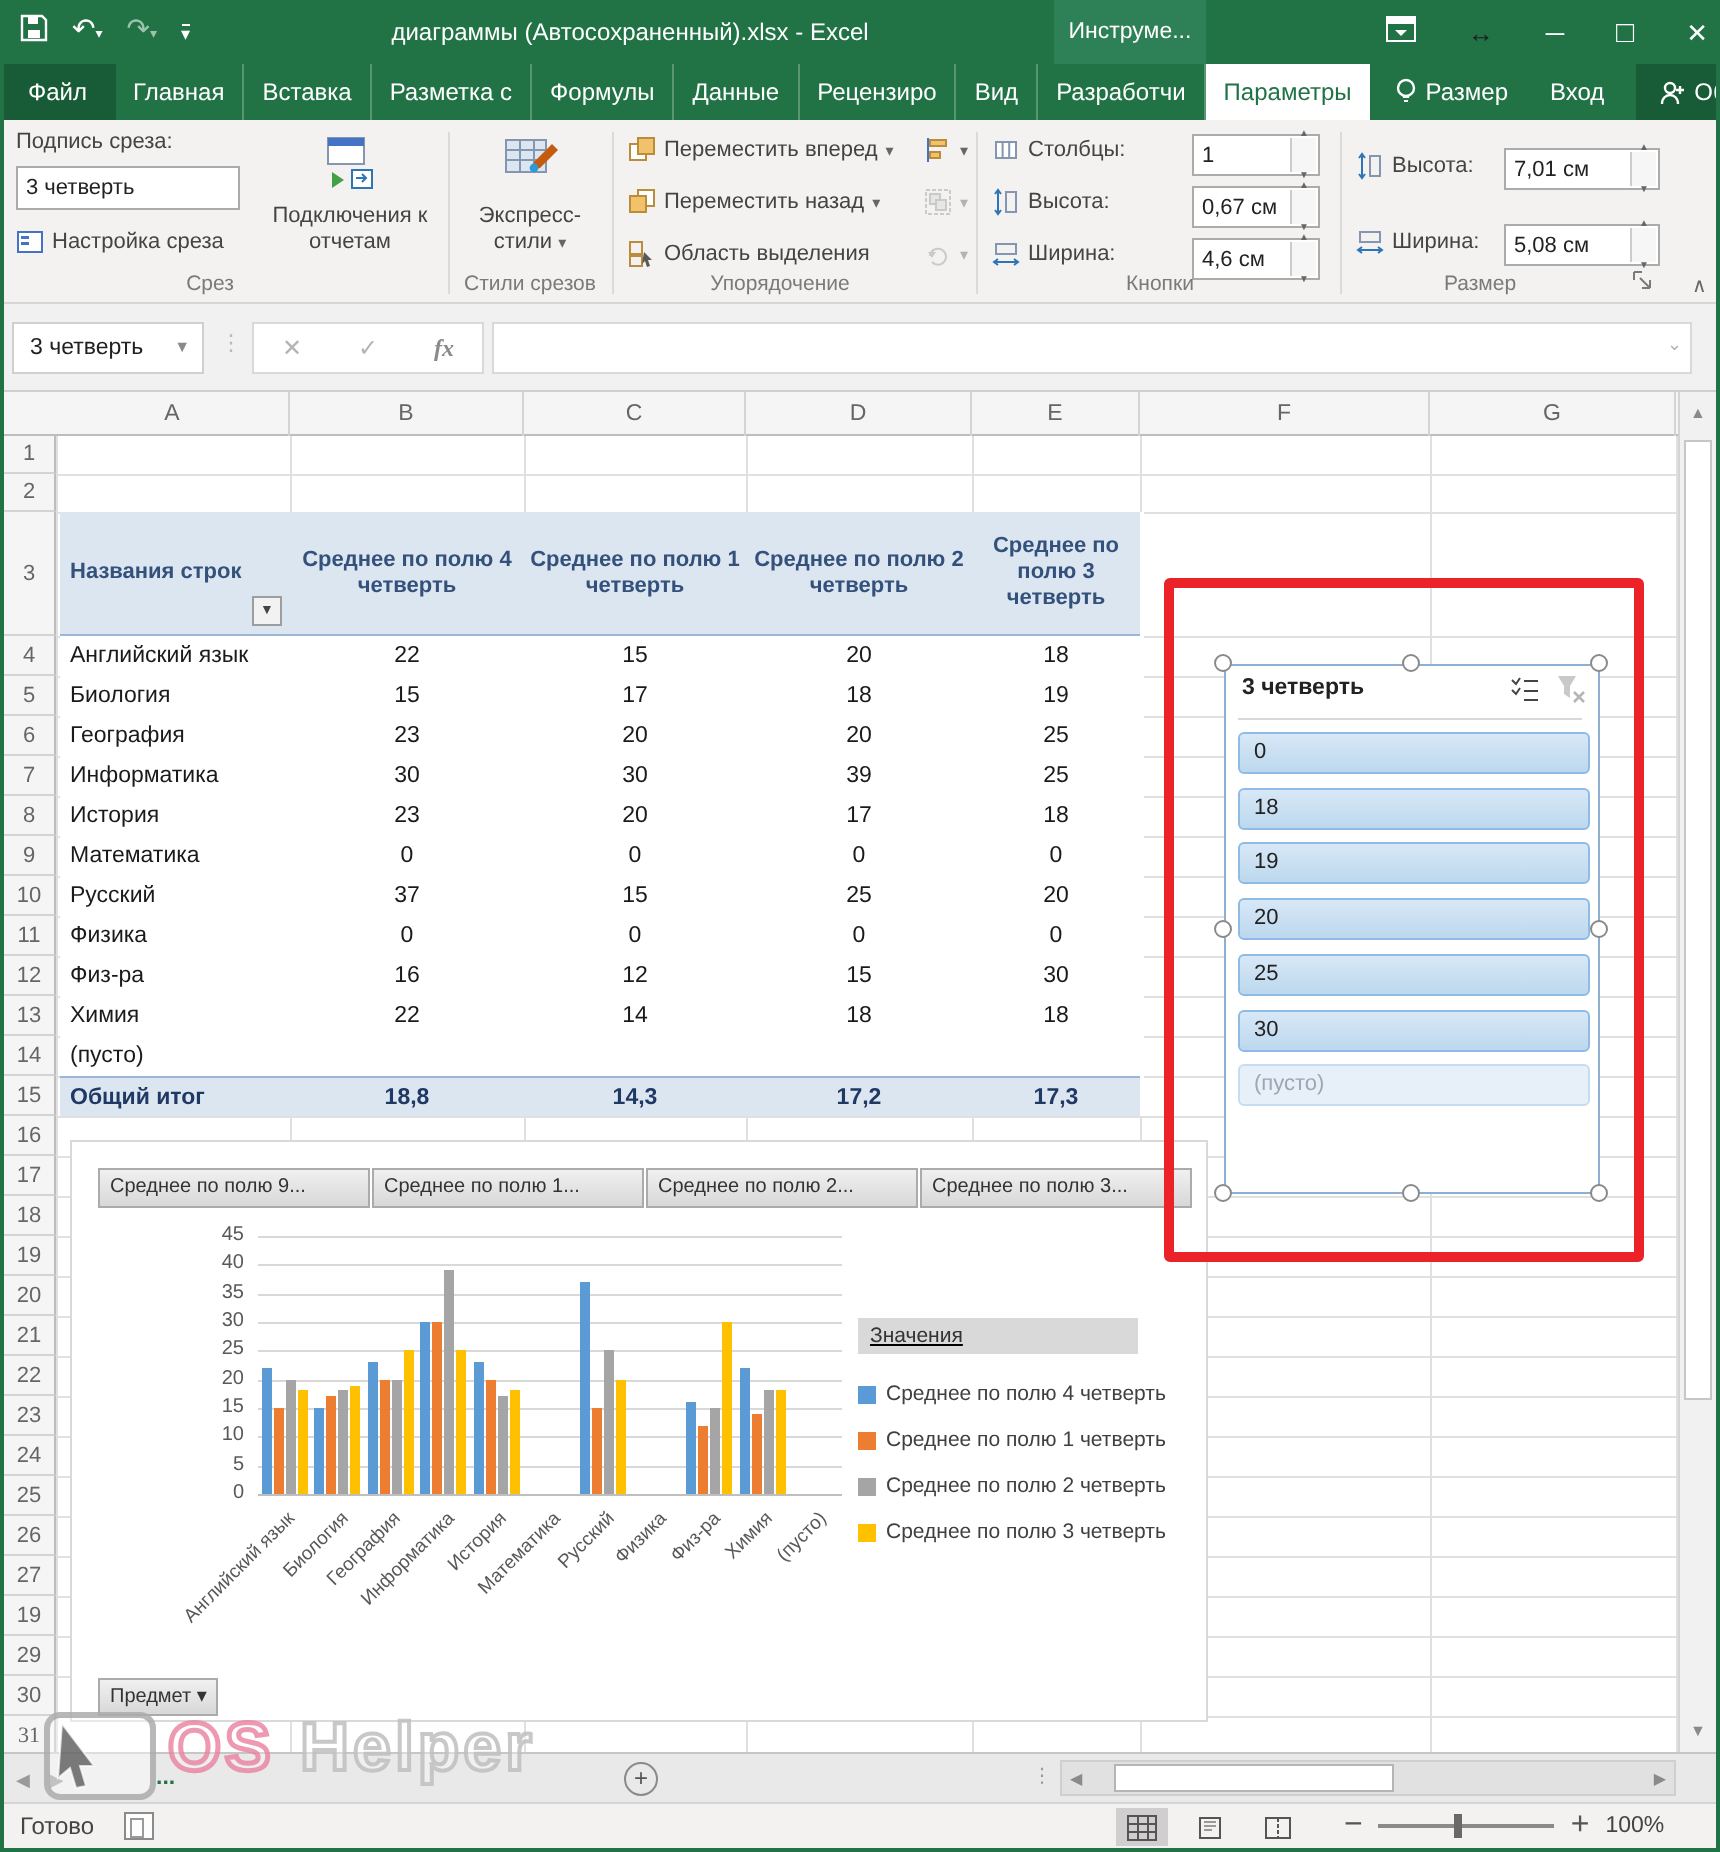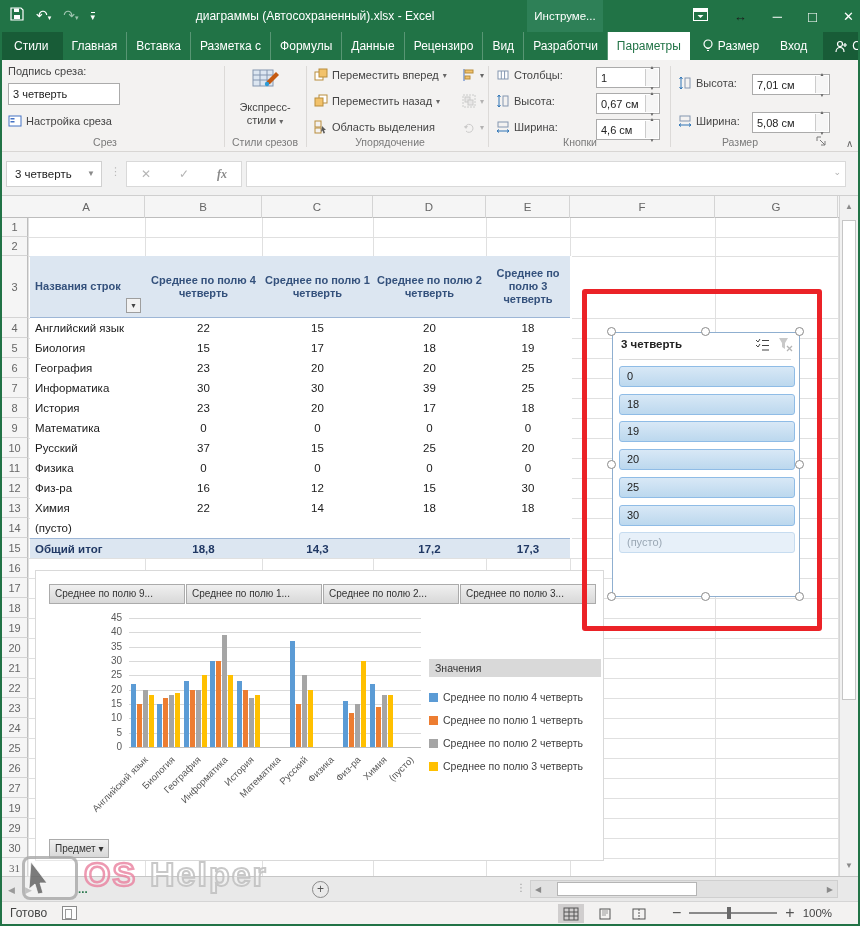--- a/index.html
+++ b/index.html
@@ -90,21 +90,21 @@
   .chart { position:absolute; left:35px; top:570px; width:569px; height:291px; background:#fff; border:1px solid #d9d9d9; z-index:10; }
   .fieldbtns { position:absolute; left:13px; top:13px; width:547px; height:20px; display:flex; gap:1px; }
   .fieldbtn { flex:1; background:linear-gradient(#f0f0f0,#d8d8d8); border:1px solid #ababab; font-size:10px; color:#333; line-height:18px; padding:0 5px; white-space:nowrap; overflow:hidden; }
   .axisbtn { position:absolute; left:13px; top:268px; width:60px; height:19px; background:linear-gradient(#f0f0f0,#d8d8d8); border:1px solid #ababab; font-size:10px; color:#333; line-height:17px; padding:0 5px; white-space:nowrap; }
   .plot { position:absolute; left:93px; top:47px; width:292px; height:129px; }
   .pgrid { position:absolute; left:0; width:100%; height:1px; background:#d9d9d9; }
   .pgrid.axis { background:#bfbfbf; }
   .ylab { position:absolute; width:26px; text-align:right; font-size:10px; color:#595959; }
   .bar { position:absolute; bottom:0; width:5px; }
   .cat { position:absolute; height:12px; line-height:12px; font-size:9.5px; color:#595959; text-align:right; white-space:nowrap; transform:rotate(-45deg); transform-origin:top right; }
-  .legend { position:absolute; left:393px; top:88px; width:172px; }
+  .legend { position:absolute; left:393px; top:88px; width:140px;text-decoration:underline; }
   .leg-title { background:#d9d9d9; font-size:10.5px; color:#333; line-height:18px; padding-left:6px; }
   .leg-item { position:absolute; left:0; display:flex; align-items:center; gap:5px; font-size:10.5px; color:#404040; white-space:nowrap; }
   .leg-sw { width:9px; height:9px; display:inline-block; }
 
   
   .vscroll { position:absolute; left:839px; top:196px; width:19px; height:680px; background:#f1f1f1; border-left:1px solid #d5d5d5; z-index:30; }
   .vthumb { position:absolute; left:2px; top:24px; width:14px; height:480px; background:#fff; border:1px solid #c6c6c6; }
   .scroll-arrow { color:#8a8a8a; font-size:8px; text-align:center; }
 
   
@@ -169,21 +169,21 @@
           </svg>
       </span>
       <span class="dark">↔</span>
       <span>─</span>
       <span style="font-size:15px;">□</span>
       <span>✕</span>
     </div>
   </div>
 
   <div class="abs ribbon-tabs" id="ribbon-tabs">
-      <div class="rtab file"><span>Стили</span></div>
+      <div class="rtab file"><span>Файл</span></div>
       <div class="rtab "><span>Главная</span></div>
       <div class="rtab "><span>Вставка</span></div>
       <div class="rtab "><span>Разметка с</span></div>
       <div class="rtab "><span>Формулы</span></div>
       <div class="rtab "><span>Данные</span></div>
       <div class="rtab "><span>Рецензиро</span></div>
       <div class="rtab "><span>Вид</span></div>
       <div class="rtab "><span>Разработчи</span></div>
       <div class="rtab active"><span>Параметры</span></div>
       <div class="rtab help"><svg width="12" height="14" viewBox="0 0 12 14">
@@ -202,20 +202,30 @@
 
     <div class="abs" style="left:8px; top:5px;">Подпись среза:</div>
     <div class="rb-input" style="left:8px; top:23px; width:112px; height:22px;">3 четверть</div>
     <div class="rb-small-btn" style="left:8px; top:54px;">
       <span class="mini-ic"><svg width="14" height="14">
             <rect x="1" y="2" width="12" height="10" fill="#fff" stroke="#4472c4"></rect>
             <rect x="2.5" y="4" width="4" height="1.5" fill="#4472c4"></rect>
             <rect x="2.5" y="7" width="4" height="1.5" fill="#4472c4"></rect>
           </svg></span>
       <span>Настройка среза</span>
+    </div>
+    <div class="big-btn" style="left:132px; top:6px; width:86px;">
+      <div><svg width="30" height="30" viewBox="0 0 30 30">
+            <rect x="4" y="3" width="18" height="13" fill="#fff" stroke="#8496b0"></rect>
+            <rect x="4" y="3" width="18" height="4" fill="#4472c4"></rect>
+            <path d="M6 20 l6 4 -6 4 z" fill="#43a047"></path>
+            <rect x="16" y="19" width="10" height="9" fill="#fff" stroke="#2e75b6"></rect>
+            <path d="M18 23 h5 m-2 -2 l2 2 -2 2" stroke="#2e75b6" fill="none"></path>
+          </svg></div>
+      <div style="margin-top:2px;">Подключения к отчетам</div>
     </div>
     <div class="grp-label" style="left:30px; width:150px;">Срез</div>
     <div class="gdiv" style="left:224px;"></div>
 
     <div class="big-btn" style="left:232px; top:6px; width:66px;">
       <div><svg width="30" height="30" viewBox="0 0 30 30">
             <rect x="3" y="4" width="20" height="16" fill="#dce6f1" stroke="#8496b0"></rect>
             <path d="M3 9 h20 M3 14 h20 M10 4 v16 M17 4 v16" stroke="#8496b0" fill="none"></path>
             <path d="M26 6 l-9 9 -1 4 4 -1 9 -9 z" fill="#c55a11"></path>
             <circle cx="17" cy="18" r="2.2" fill="#2e9bd6"></circle>

